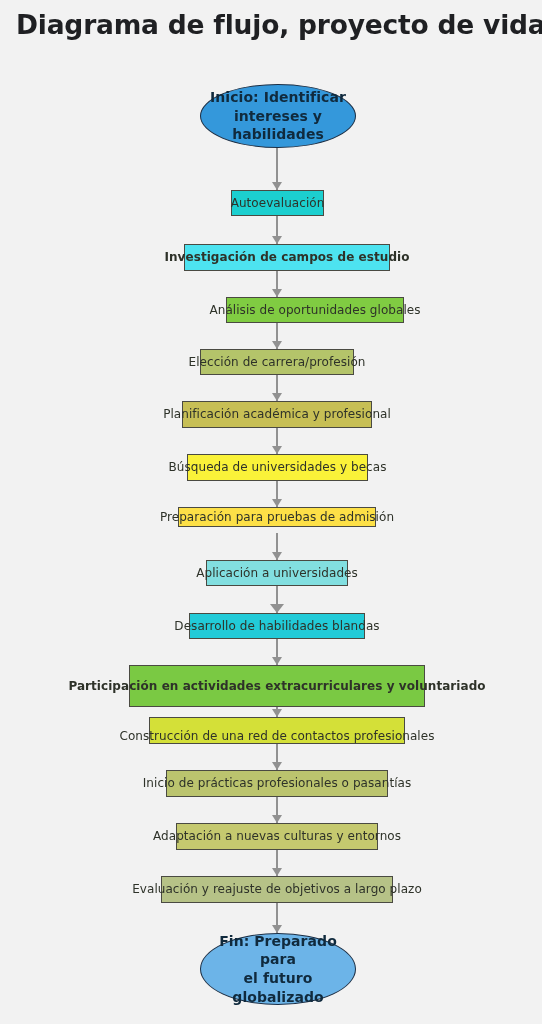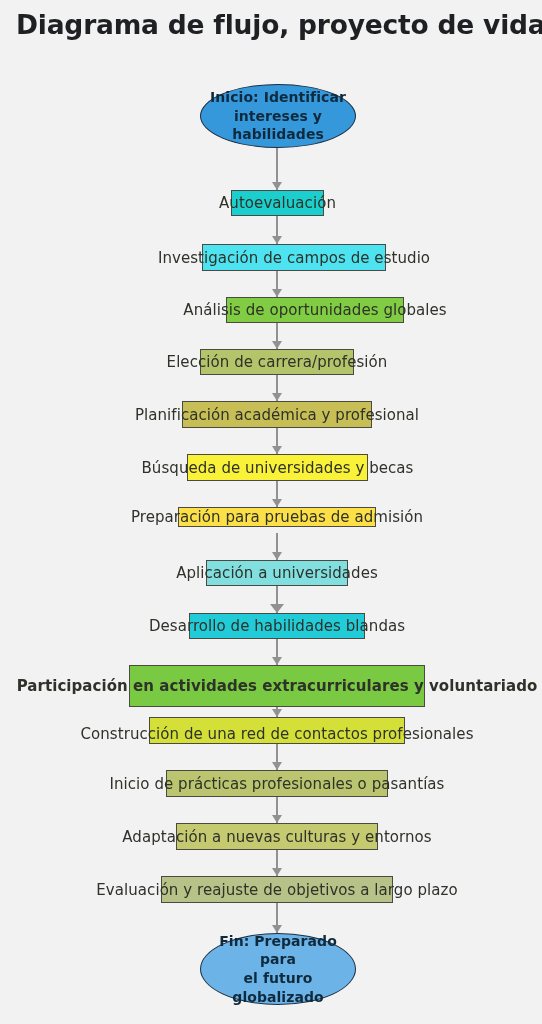--- a/index.html
+++ b/index.html
@@ -75,21 +75,21 @@
     border: 1.6px solid #1c2f45;
     font-weight: 700;
     font-size: 14px;
     line-height: 1.33;
     color: #102a3d;
     letter-spacing: 0.05px;
   }
 
   .node-process {
     border: 1.5px solid #4a4a42;
-    font-size: 15px;
+    font-size: 12px;
     line-height: 1.2;
     color: #2e3229;
     letter-spacing: 0.06px;
     padding: 0 6px;
     white-space: nowrap;
   }
 </style>
 </head>
 <body>
 
@@ -147,21 +147,21 @@
       <span>Inicio: Identificar</span><br>
       <span>intereses y</span><br>
       <span>habilidades</span>
     </div>
   </div>
 
   <div class="node node-process" style="left:231px;top:190px;width:93px;height:26px;background:#1ccfcf;">
     <span>Autoevaluación</span>
   </div>
 
-  <div class="node node-process" style="left:202px;top:244px;width:184px;height:27px;background:#4de3f0;">
+  <div class="node node-process" style="left:184px;top:244px;width:206px;height:27px;background:#4de3f0;font-weight:bold;">
     <span>Investigación de campos de estudio</span>
   </div>
 
   <div class="node node-process" style="left:188px;top:297px;width:178px;height:26px;background:#80cc42;margin-left:38px;">
     <span>Análisis de oportunidades globales</span>
   </div>
 
   <div class="node node-process" style="left:200px;top:349px;width:154px;height:26px;background:#b4c46a;">
     <span>Elección de carrera/profesión</span>
   </div>

